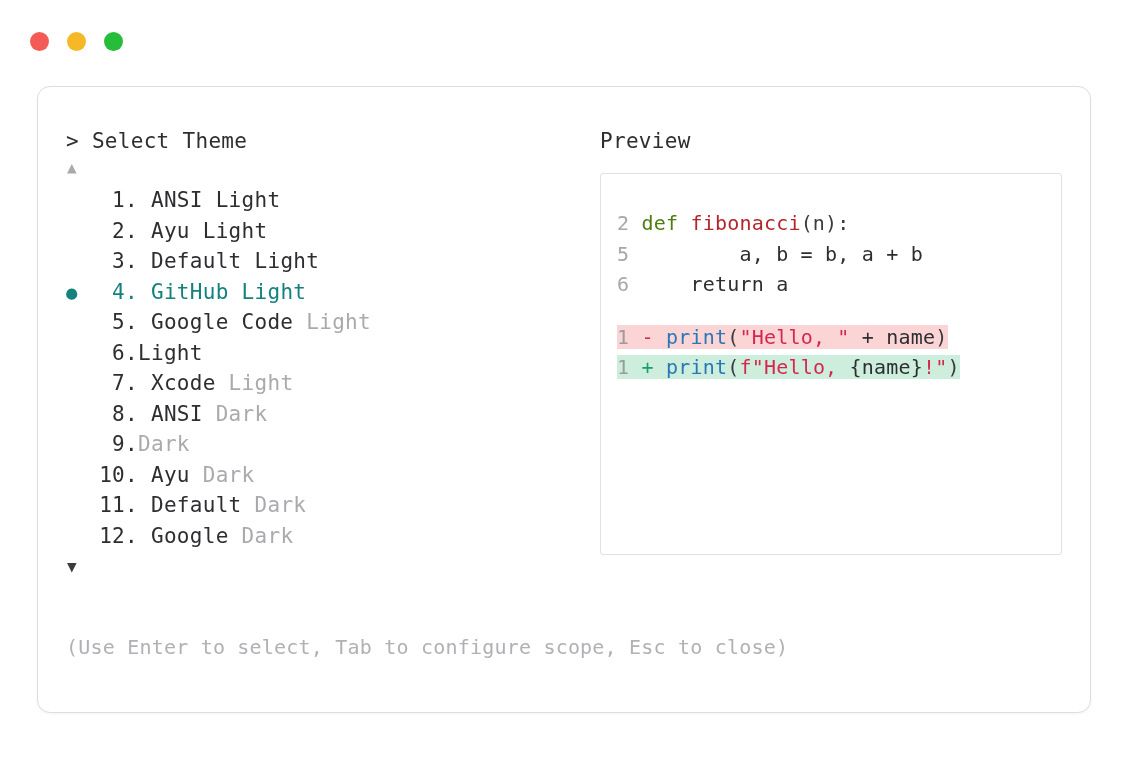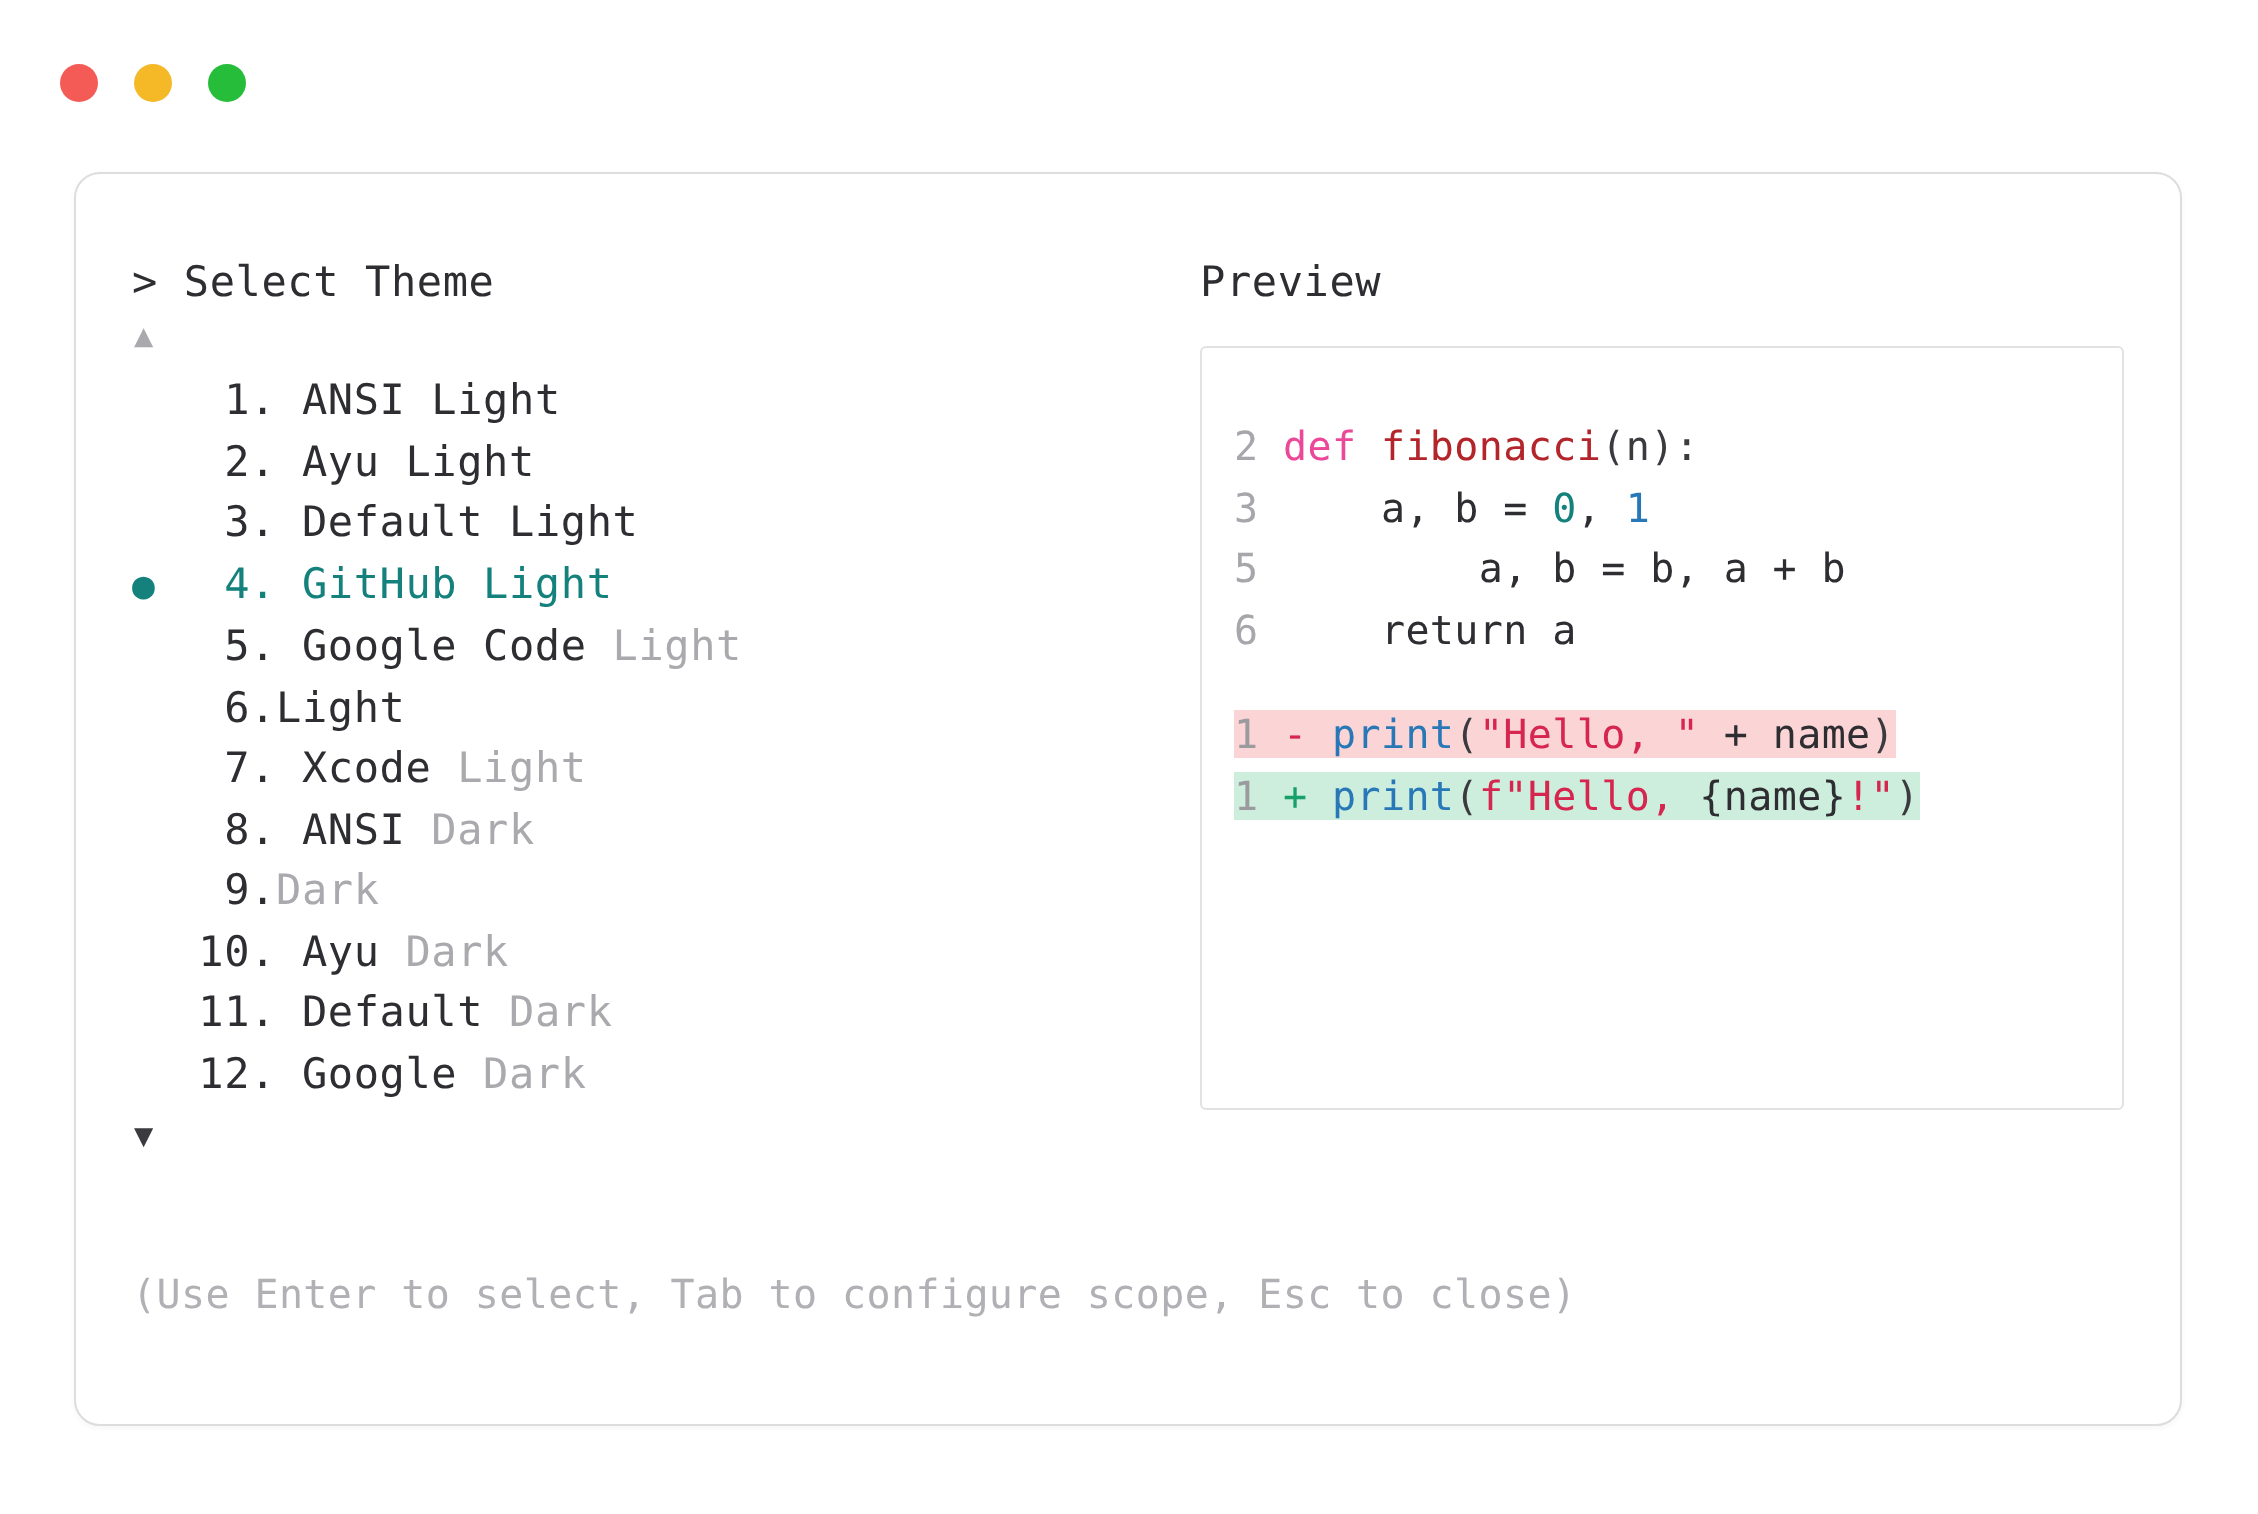--- a/index.html
+++ b/index.html
@@ -164,21 +164,21 @@
   .diff-wrap { display: inline; }
   .diff-del .diff-wrap { background: #fbd5d5; }
   .diff-add .diff-wrap { background: #cdeedd; }
   .diff-del .gutter,
   .diff-add .gutter { color: #9a9a9f; }
   .sign-del { color: #d6264f; }
   .sign-add { color: #17a06a; }
 
   
   .tok-comment  { color: #a6a6ab; }
-  .tok-keyword  { color: #ec4899; }
+  .tok-keyword  { color: #4d7c0f; }
   .tok-func     { color: #b4252b; }
   .tok-builtin  { color: #2878b8; }
   .tok-num-teal { color: #14817c; }
   .tok-num-blue { color: #2878b8; }
   .tok-string   { color: #d6264f; }
   .tok-plain    { color: #2e2e32; }
   .tok-punct    { color: #3a3a3f; }
 
   
   .hint {
@@ -227,21 +227,20 @@
           </ul>
 
         <div class="arrow-down">▼</div>
       </div>
 
       <div class="right-col">
         <div class="preview-title">Preview</div>
         <div class="preview-box">
           <div id="code-block">
               <div class="code-line"><span class="gutter">2 </span><span class="tok-keyword">def </span><span class="tok-func">fibonacci</span><span class="tok-punct">(n):</span></div>
-              <div class="code-line"><span class="gutter">3 </span><span class="tok-plain">    a, b = </span><span class="tok-num-teal">0</span><span class="tok-plain">, </span><span class="tok-num-blue">1</span></div>
               <div class="code-line"><span class="gutter">5 </span><span class="tok-plain">        a, b = b, a + b</span></div>
               <div class="code-line"><span class="gutter">6 </span><span class="tok-plain">    return a</span></div>
             </div>
           <div class="code-gap"></div>
           <div id="diff-block">
               <div class="code-line diff-line diff-del"><span class="diff-wrap"><span class="gutter">1 </span><span class="sign-del">- </span><span class="tok-builtin">print</span><span class="tok-punct">(</span><span class="tok-string">"Hello, "</span><span class="tok-plain"> + name</span><span class="tok-punct">)</span></span></div>
               <div class="code-line diff-line diff-add"><span class="diff-wrap"><span class="gutter">1 </span><span class="sign-add">+ </span><span class="tok-builtin">print</span><span class="tok-punct">(</span><span class="tok-string">f"Hello, </span><span class="tok-plain">{name}</span><span class="tok-string">!"</span><span class="tok-punct">)</span></span></div>
             </div>
         </div>
       </div>

